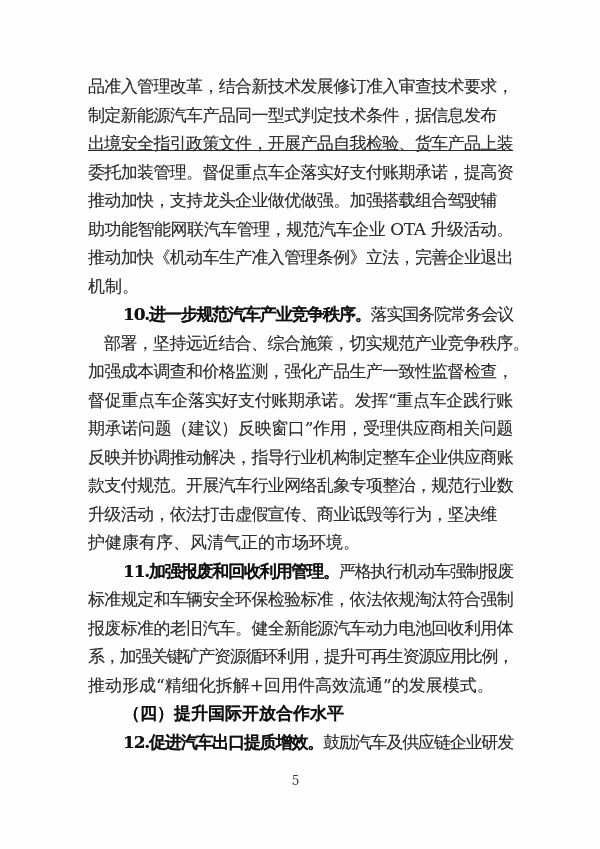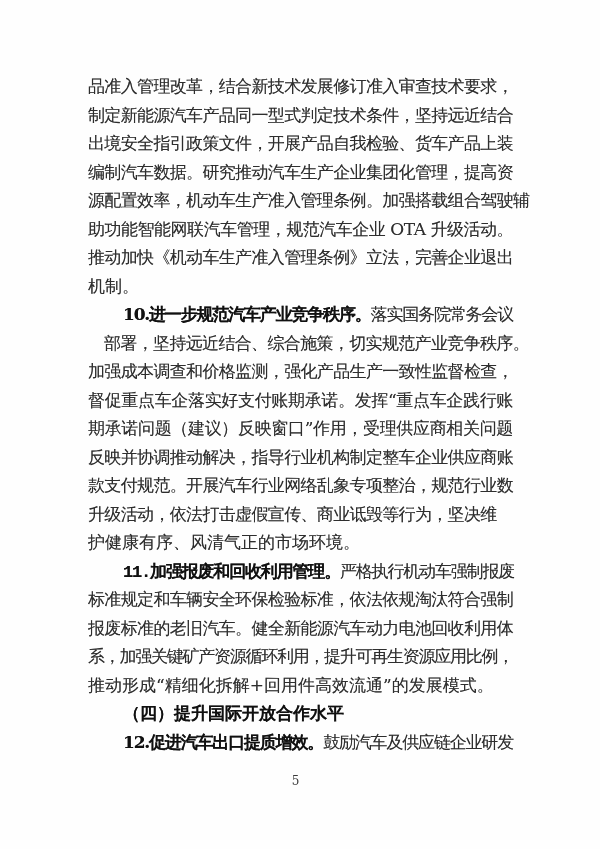--- a/index.html
+++ b/index.html
@@ -56,37 +56,37 @@
     line-height: 16px;
     color: #3a3a3a;
   }
 </style>
 </head>
 <body>
 
 <div class="page">
   <div class="textblock" id="doc-body">
       <div class="line"><span class="inner" style="letter-spacing: -0.653846px;"><span class="seg">品准入管理改革，结合新技术发展修订准入审查技术要求，</span></span></div>
-      <div class="line"><span class="inner" style="letter-spacing: -0.653846px;"><span class="seg">制定新能源汽车产品同一型式判定技术条件，坚持远近结合</span></span></div>
-      <div class="line"><span class="inner" style="letter-spacing: -0.653846px;"><span class="seg">出境安全指引政策文件，开展产品自我检验、货车产品上装</span></span></div>
-      <div class="line"><span class="inner" style="letter-spacing: -0.653846px;"><span class="seg">编制汽车数据。研究推动汽车生产企业集团化管理，提高资</span></span></div>
-      <div class="line"><span class="inner" style="letter-spacing: -0.653846px;"><span class="seg">源配置效率，机动车生产准入管理条例。加强搭载组合驾驶辅</span></span></div>
+      <div class="line"><span class="inner" style="letter-spacing: -0.653846px;"><span class="seg">制定新能源汽车产品同一型式判定技术条件，据信息发布</span></span></div>
+      <div class="line"><span class="inner" style="letter-spacing: -0.653846px; text-decoration: underline;"><span class="seg">出境安全指引政策文件，开展产品自我检验、货车产品上装</span></span></div>
+      <div class="line"><span class="inner" style="letter-spacing: -0.653846px;"><span class="seg">委托加装管理。督促重点车企落实好支付账期承诺，提高资</span></span></div>
+      <div class="line"><span class="inner" style="letter-spacing: -0.653846px;"><span class="seg">推动加快，支持龙头企业做优做强。加强搭载组合驾驶辅</span></span></div>
       <div class="line"><span class="inner" style="letter-spacing: -0.479911px;"><span class="seg">助功能智能网联汽车管理，规范汽车企业 OTA 升级活动。</span></span></div>
       <div class="line"><span class="inner" style="letter-spacing: -0.653846px;"><span class="seg">推动加快《机动车生产准入管理条例》立法，完善企业退出</span></span></div>
       <div class="line"><span class="inner"><span class="seg">机制。</span></span></div>
       <div class="line indent"><span class="inner" style="letter-spacing: -1.17608px;"><span class="seg bold">10.进一步规范汽车产业竞争秩序。</span><span class="seg">落实国务院常务会议</span></span></div>
       <div class="line"><span class="inner" style="letter-spacing: -0.653846px; margin-left: 16px;"><span class="seg">部署，坚持远近结合、综合施策，切实规范产业竞争秩序。</span></span></div>
       <div class="line"><span class="inner" style="letter-spacing: -0.653846px;"><span class="seg">加强成本调查和价格监测，强化产品生产一致性监督检查，</span></span></div>
       <div class="line"><span class="inner" style="letter-spacing: -0.334736px;"><span class="seg">督促重点车企落实好支付账期承诺。发挥“重点车企践行账</span></span></div>
       <div class="line"><span class="inner" style="letter-spacing: -0.334736px;"><span class="seg">期承诺问题（建议）反映窗口”作用，受理供应商相关问题</span></span></div>
       <div class="line"><span class="inner" style="letter-spacing: -0.653846px;"><span class="seg">反映并协调推动解决，指导行业机构制定整车企业供应商账</span></span></div>
       <div class="line"><span class="inner" style="letter-spacing: -0.653846px;"><span class="seg">款支付规范。开展汽车行业网络乱象专项整治，规范行业数</span></span></div>
       <div class="line"><span class="inner" style="letter-spacing: -0.653846px;"><span class="seg">升级活动，依法打击虚假宣传、商业诋毁等行为，坚决维</span></span></div>
       <div class="line"><span class="inner"><span class="seg">护健康有序、风清气正的市场环境。</span></span></div>
-      <div class="line indent"><span class="inner" style="letter-spacing: -1.17608px; font-family: Liberation Mono, monospace;"><span class="seg bold">11.加强报废和回收利用管理。</span><span class="seg">严格执行机动车强制报废</span></span></div>
+      <div class="line indent"><span class="inner" style="letter-spacing: -1.17608px;"><span class="seg bold">11.加强报废和回收利用管理。</span><span class="seg">严格执行机动车强制报废</span></span></div>
       <div class="line"><span class="inner" style="letter-spacing: -0.653846px;"><span class="seg">标准规定和车辆安全环保检验标准，依法依规淘汰符合强制</span></span></div>
       <div class="line"><span class="inner" style="letter-spacing: -0.653846px;"><span class="seg">报废标准的老旧汽车。健全新能源汽车动力电池回收利用体</span></span></div>
       <div class="line"><span class="inner" style="letter-spacing: -1.25926px;"><span class="seg">系，加强关键矿产资源循环利用，提升可再生资源应用比例，</span></span></div>
       <div class="line"><span class="inner"><span class="seg">推动形成“精细化拆解+回用件高效流通”的发展模式。</span></span></div>
       <div class="line indent"><span class="inner"><span class="seg bold">（四）提升国际开放合作水平</span></span></div>
       <div class="line indent"><span class="inner" style="letter-spacing: -1.17608px; margin-top: 16px;"><span class="seg bold">12.促进汽车出口提质增效。</span><span class="seg">鼓励汽车及供应链企业研发</span></span></div>
     </div>
   <div class="pagenum">5</div>
 </div>
 

